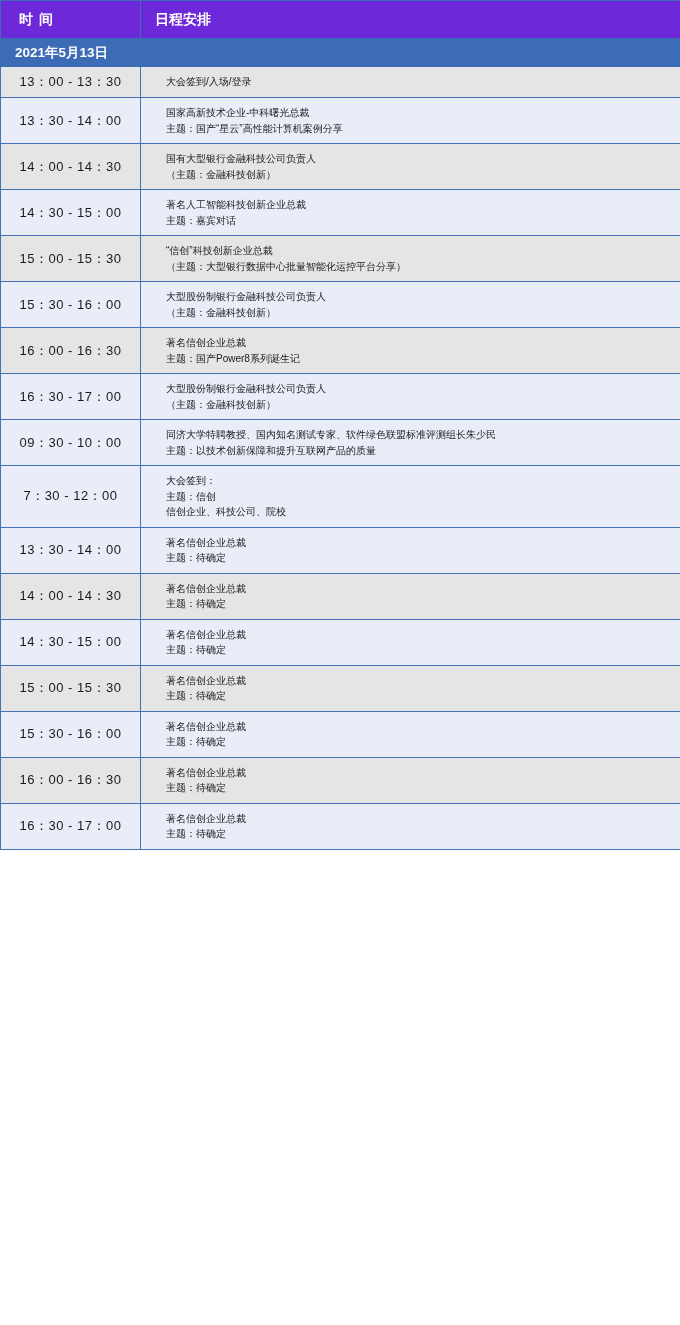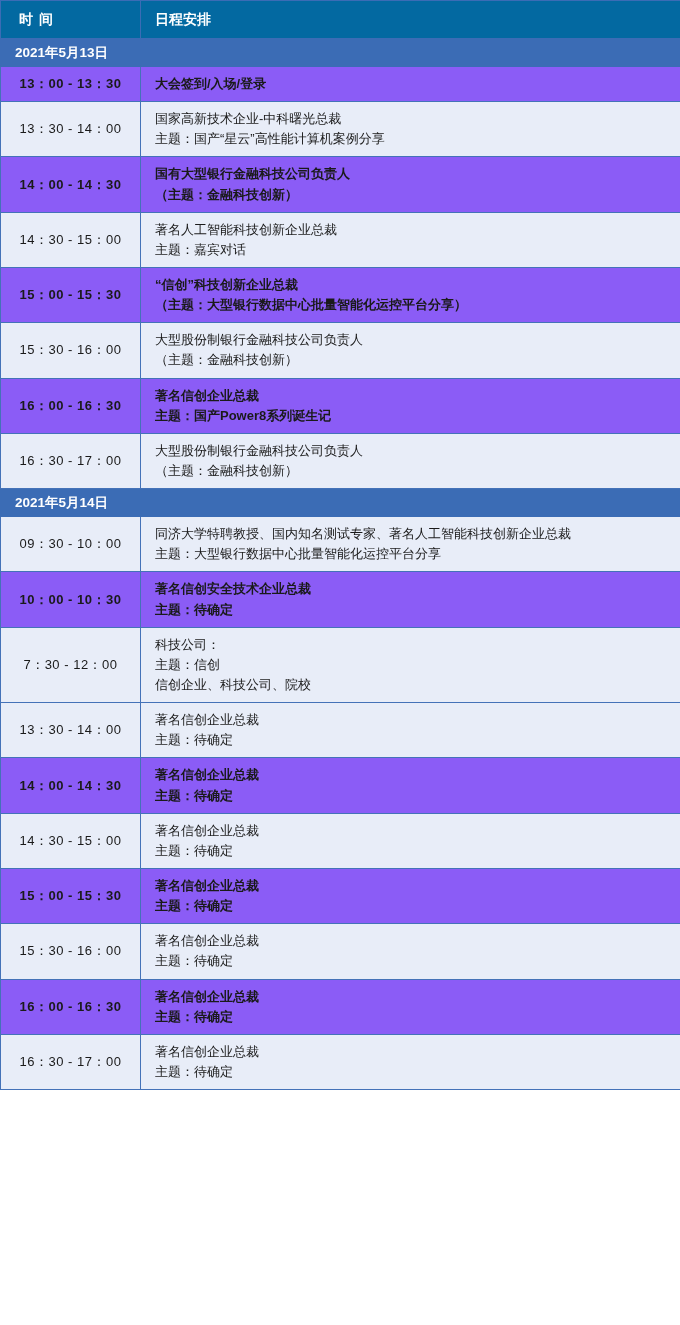--- a/index.html
+++ b/index.html
@@ -20,21 +20,21 @@
   .schedule col.item-col { width: 540px; }
 
   .schedule th, .schedule td {
     border: 1px solid #4472b8;
     vertical-align: middle;
     box-sizing: border-box;
   }
 
   
   .head-row th {
-    background: #0369a1;
+    background: #6d28d9;
     color: #ffffff;
     font-size: 14px;
     font-weight: bold;
     height: 38px;
     padding: 0 0 0 18px;
     text-align: left;
     letter-spacing: 1px;
     border-color: #3b6cb5;
   }
   .head-row th.item-head {
@@ -55,31 +55,30 @@
 
   
   .schedule td.time {
     font-size: 13px;
     color: #1a1a1a;
     text-align: center;
     padding: 6px 2px;
     letter-spacing: 0.5px;
   }
   .schedule td.item {
-    font-size: 13px;
+    font-size: 10px;
     color: #1a1a1a;
-    padding: 7px 10px 7px 14px;
+    padding: 7px 10px 7px 25px;
     line-height: 1.55;
   }
   tr.alt td.time, tr.alt td.item {
     background: #e8edf8;
   }
   tr.plain td.time, tr.plain td.item {
-    background: #8b5cf6;
-    font-weight: bold;
+    background: #e5e5e5;
   }
   .line { display: block; }
 </style>
 </head>
 <body>
 
 <table class="schedule">
   <colgroup>
     <col class="time-col">
     <col class="item-col">
@@ -142,41 +141,31 @@
           <span class="line">主题：国产Power8系列诞生记</span>
         </td>
       </tr>
       <tr class="alt">
         <td class="time">16：30 - 17：00</td>
         <td class="item">
           <span class="line">大型股份制银行金融科技公司负责人</span>
           <span class="line">（主题：金融科技创新）</span>
         </td>
       </tr>
-      <tr class="date-row">
-        <td colspan="2">2021年5月14日</td>
-      </tr>
       <tr class="alt">
         <td class="time">09：30 - 10：00</td>
         <td class="item">
-          <span class="line">同济大学特聘教授、国内知名测试专家、著名人工智能科技创新企业总裁</span>
-          <span class="line">主题：大型银行数据中心批量智能化运控平台分享</span>
-        </td>
-      </tr>
-      <tr class="plain">
-        <td class="time">10：00 - 10：30</td>
-        <td class="item">
-          <span class="line">著名信创安全技术企业总裁</span>
-          <span class="line">主题：待确定</span>
+          <span class="line">同济大学特聘教授、国内知名测试专家、软件绿色联盟标准评测组长朱少民</span>
+          <span class="line">主题：以技术创新保障和提升互联网产品的质量</span>
         </td>
       </tr>
       <tr class="alt">
         <td class="time">7：30 - 12：00</td>
         <td class="item">
-          <span class="line">科技公司：</span>
+          <span class="line">大会签到：</span>
           <span class="line">主题：信创</span>
           <span class="line">信创企业、科技公司、院校</span>
         </td>
       </tr>
       <tr class="alt">
         <td class="time">13：30 - 14：00</td>
         <td class="item">
           <span class="line">著名信创企业总裁</span>
           <span class="line">主题：待确定</span>
         </td>

